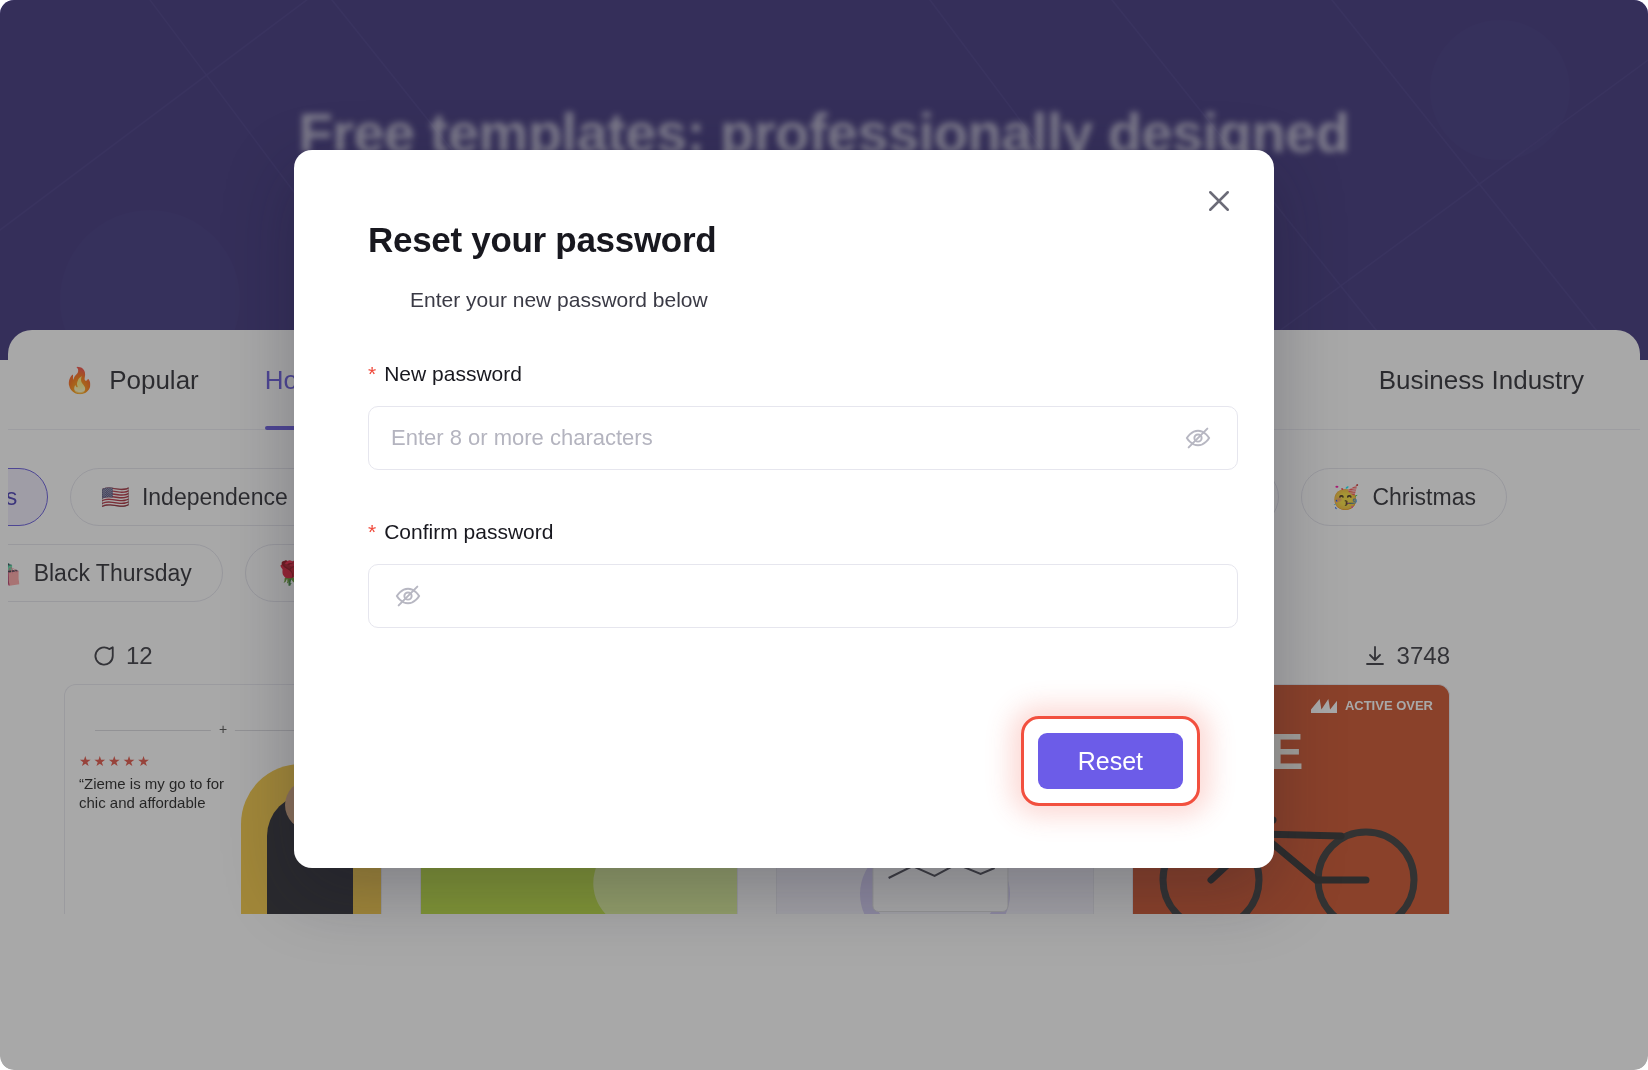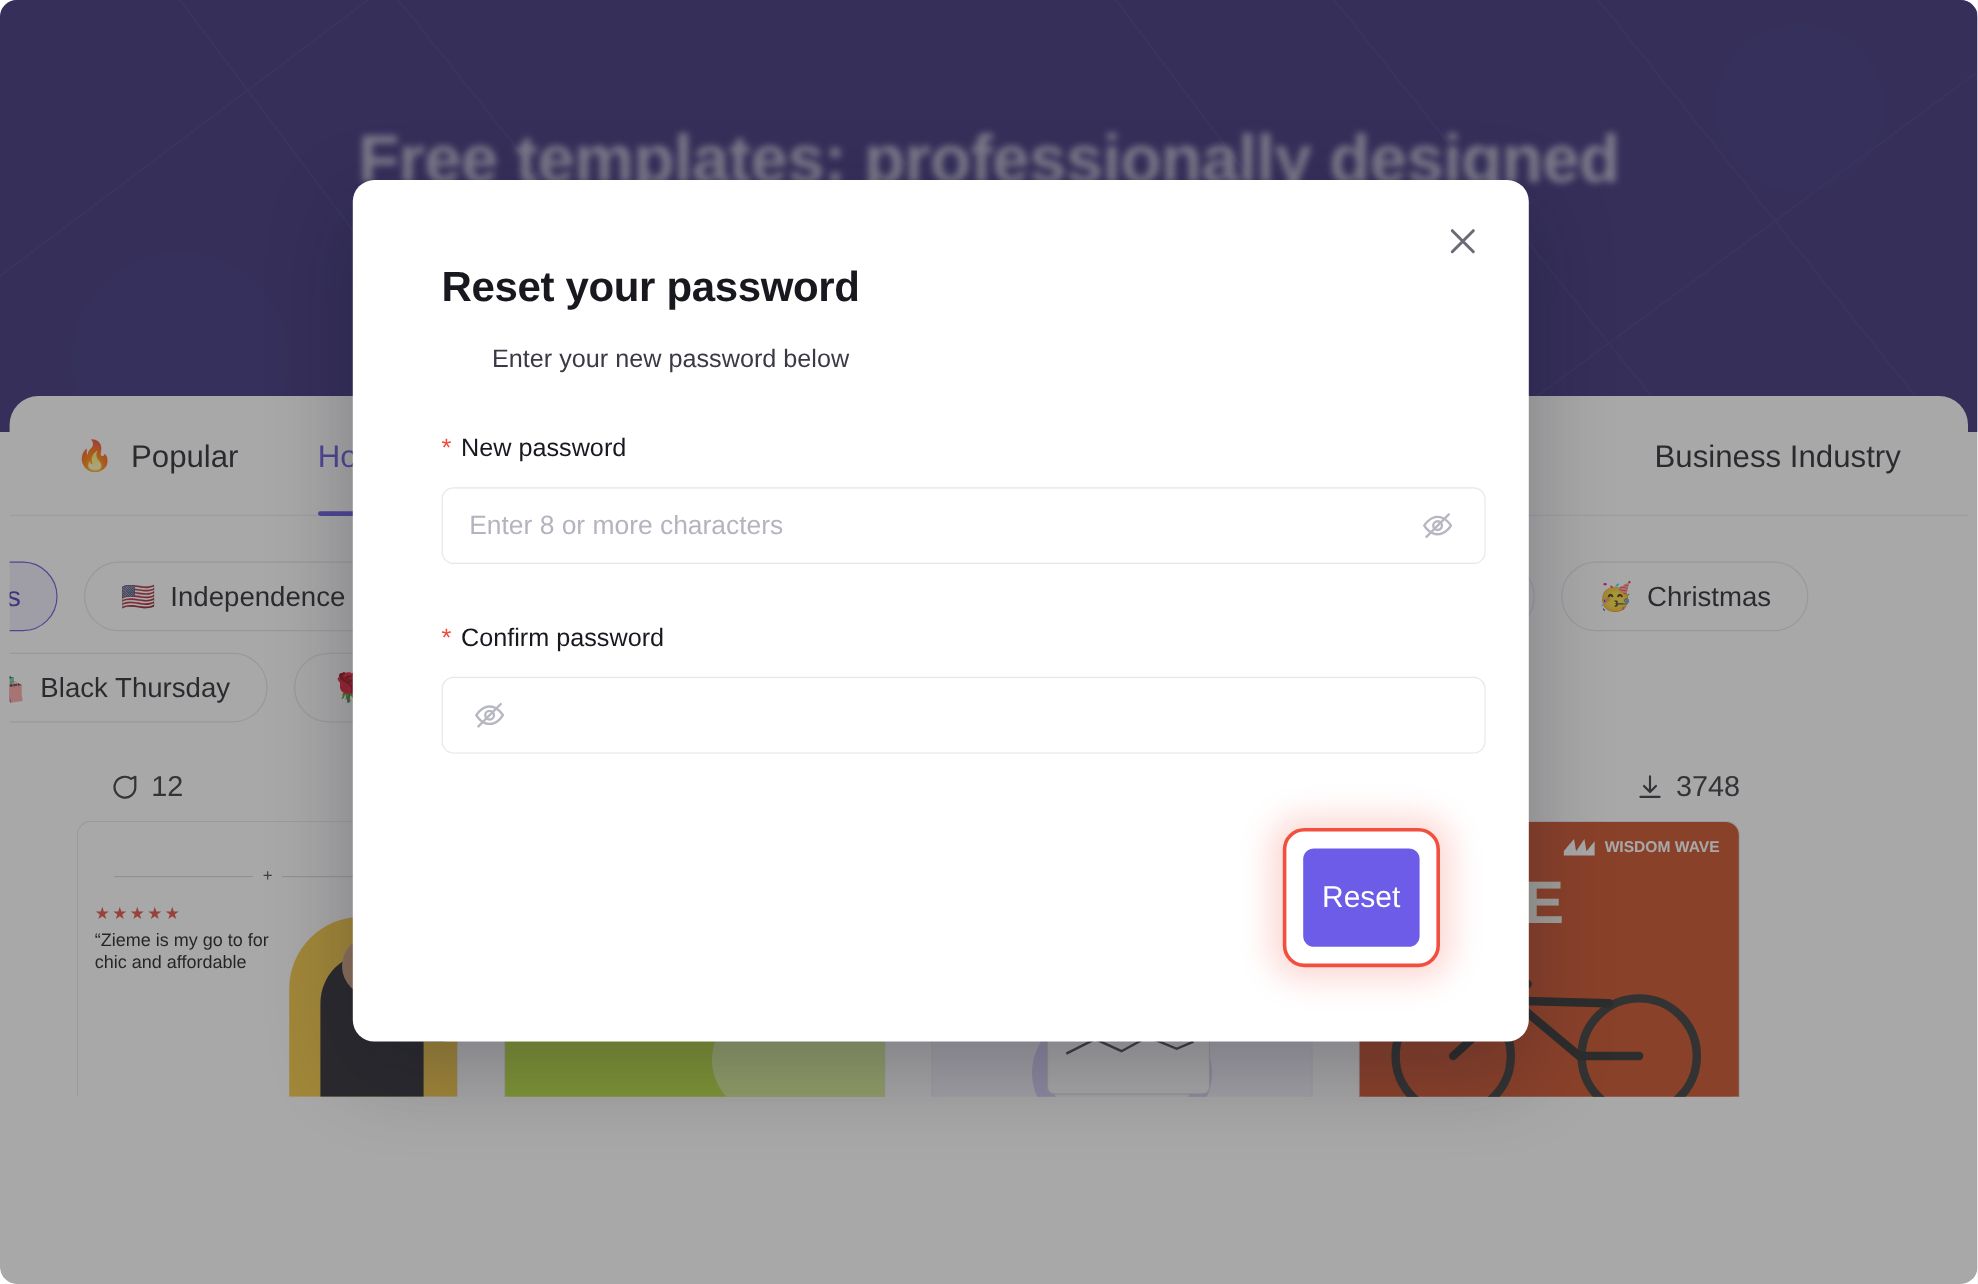--- a/index.html
+++ b/index.html
@@ -301,22 +301,22 @@
     border: 3px solid #f2503f;
     border-radius: 18px;
     background: #ffffff;
     box-shadow: 0 0 26px 10px rgba(242,80,63,0.22);
   }
   .reset-btn {
     background: #6c5ce8;
     color: #ffffff;
     border: none;
     border-radius: 9px;
-    height: 82px;
-    padding: 0 16px;
+    height: 56px;
+    padding: 0 40px;
     font-size: 25px;
     font-family: "Liberation Sans", sans-serif;
     cursor: pointer;
   }
 </style>
 </head>
 <body>
 
 <div id="root">
 
@@ -503,21 +503,21 @@
                 <path d="M12 3v12M7 11l5 5 5-5M4 20h16" stroke-linecap="round" stroke-linejoin="round"></path>
               </svg>
               <span>3748</span>
             </span>
           </div>
           <div class="card-thumb thumb-ridge">
             <div class="ri-brand">
               <svg width="26" height="18" viewBox="0 0 30 20" fill="#ffffff">
                 <path d="M0 14 L10 2 L12 14 L20 2 L22 14 L30 4 L30 18 L0 18z"></path>
               </svg>
-              <span>WISDOM WAVE</span>
+              <span>ACTIVE OVER</span>
             </div>
             <div class="ri-l1">RIDGE</div>
             <svg class="ri-bike" viewBox="0 0 300 130" fill="none">
               <circle cx="70" cy="78" r="48" stroke="#2a2a2a" stroke-width="7"></circle>
               <circle cx="225" cy="78" r="48" stroke="#2a2a2a" stroke-width="7"></circle>
               <path d="M70 78 L120 32 L175 78 L225 78 M120 32 L200 34" stroke="#1f1f1f" stroke-width="7" stroke-linecap="round"></path>
               <path d="M96 14 L132 18" stroke="#1f1f1f" stroke-width="7" stroke-linecap="round"></path>
             </svg>
           </div>
         </div>

